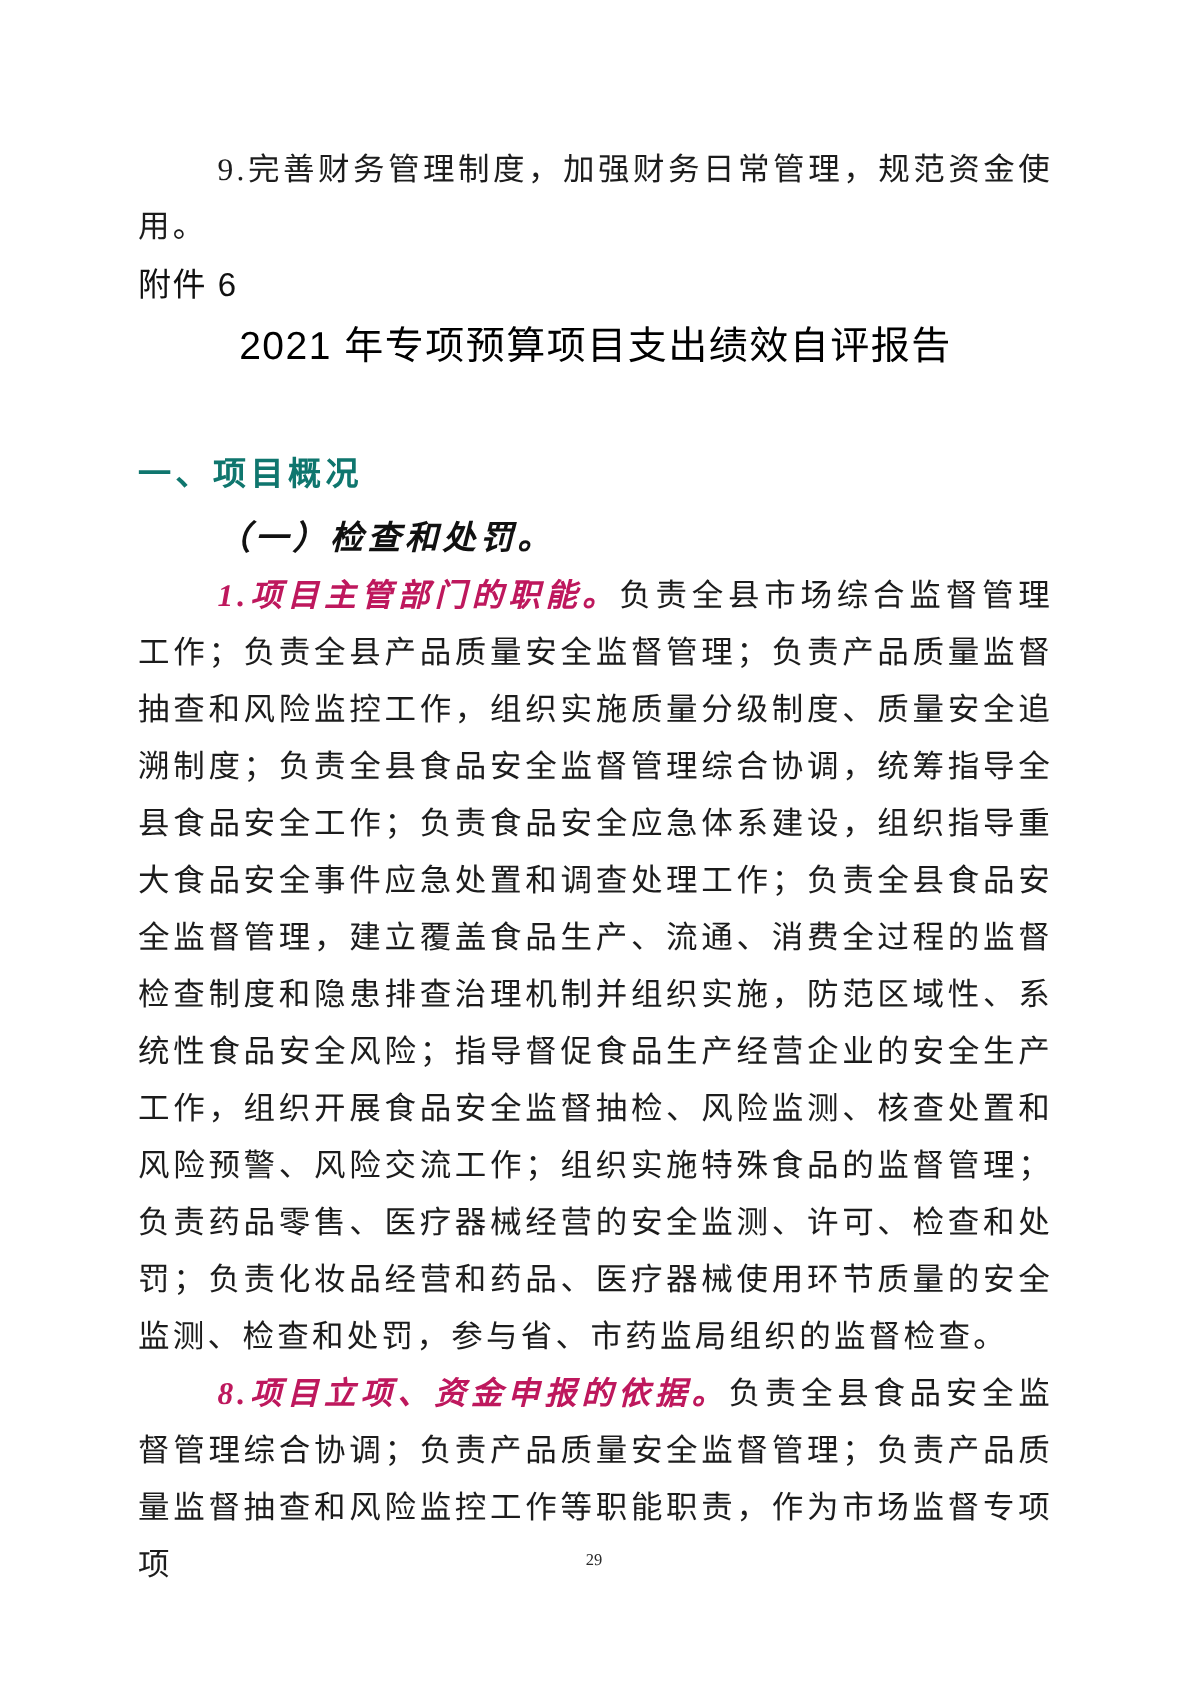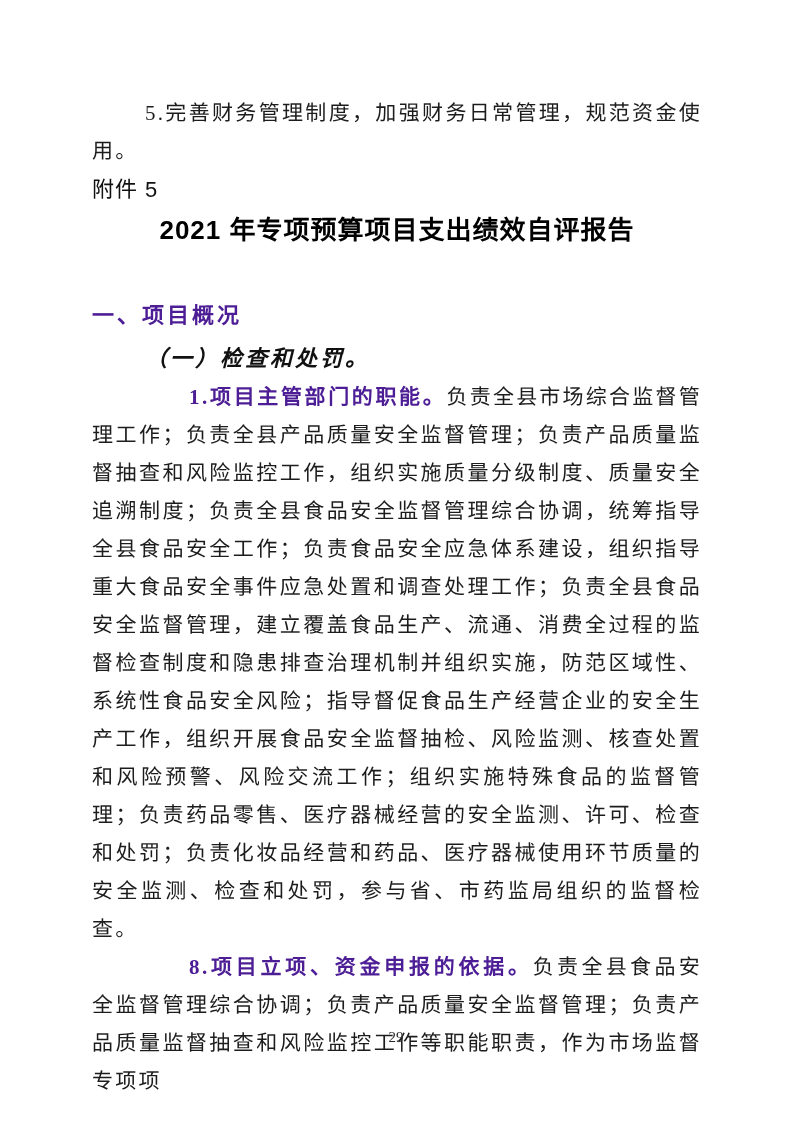--- a/index.html
+++ b/index.html
@@ -40,72 +40,72 @@
     font-size: 22px;
     line-height: 36px;
     letter-spacing: 1px;
     font-weight: 500;
     color: #111111;
   }
   .doc-title {
     margin: 0;
     font-family: "Liberation Sans", "DejaVu Sans", sans-serif;
     font-size: 26px;
-    font-weight: 700;
+    font-weight: 400;
     line-height: 44px;
     letter-spacing: 1px;
     text-align: center;
     color: #000000;
   }
   .section-heading {
     margin: 46px 0 0 0;
     font-family: "Liberation Sans", "DejaVu Sans", sans-serif;
     font-size: 22px;
     font-weight: 700;
     line-height: 36px;
     letter-spacing: 3px;
-    color: #4c1d95;
+    color: #0f766e;
   }
   .subsection-heading {
     margin: 6px 0 0 0;
     font-family: "Liberation Serif", "DejaVu Serif", serif;
     font-size: 22px;
     font-weight: 700;
     font-style: italic;
     line-height: 38px;
     letter-spacing: 3px;
     text-indent: 53px;
     color: #111111;
   }
   .lead {
     font-weight: 700;
+    font-style: italic;
     letter-spacing: 2.6px;
-    color: #4c1d95;
-    margin-left: 44px;
+    color: #be185d;
   }
   .page-number {
     position: absolute;
     left: 0;
     right: 0;
     bottom: 76px;
     text-align: center;
     font-family: "Liberation Serif", "DejaVu Serif", serif;
-    font-size: 15px;
+    font-size: 11px;
     color: #2a2a2a;
   }
 </style>
 </head>
 <body>
 
 <div class="page">
   <div class="content">
 
-    <p class="body-text indent">5.完善财务管理制度，加强财务日常管理，规范资金使用。</p>
+    <p class="body-text indent">9.完善财务管理制度，加强财务日常管理，规范资金使用。</p>
 
-    <div class="attachment">附件 5</div>
+    <div class="attachment">附件 6</div>
 
     <h1 class="doc-title">2021 年专项预算项目支出绩效自评报告</h1>
 
     <h2 class="section-heading">一、项目概况</h2>
 
     <h3 class="subsection-heading">（一）检查和处罚。</h3>
 
     <p class="body-text indent"><span class="lead">1.项目主管部门的职能。</span><span>负责全县市场综合监督管理工作；负责全县产品质量安全监督管理；负责产品质量监督抽查和风险监控工作，组织实施质量分级制度、质量安全追溯制度；负责全县食品安全监督管理综合协调，统筹指导全县食品安全工作；负责食品安全应急体系建设，组织指导重大食品安全事件应急处置和调查处理工作；负责全县食品安全监督管理，建立覆盖食品生产、流通、消费全过程的监督检查制度和隐患排查治理机制并组织实施，防范区域性、系统性食品安全风险；指导督促食品生产经营企业的安全生产工作，组织开展食品安全监督抽检、风险监测、核查处置和风险预警、风险交流工作；组织实施特殊食品的监督管理；负责药品零售、医疗器械经营的安全监测、许可、检查和处罚；负责化妆品经营和药品、医疗器械使用环节质量的安全监测、检查和处罚，参与省、市药监局组织的监督检查。</span></p>
 
     <p class="body-text indent"><span class="lead">8.项目立项、资金申报的依据。</span><span>负责全县食品安全监督管理综合协调；负责产品质量安全监督管理；负责产品质量监督抽查和风险监控工作等职能职责，作为市场监督专项项</span></p>

